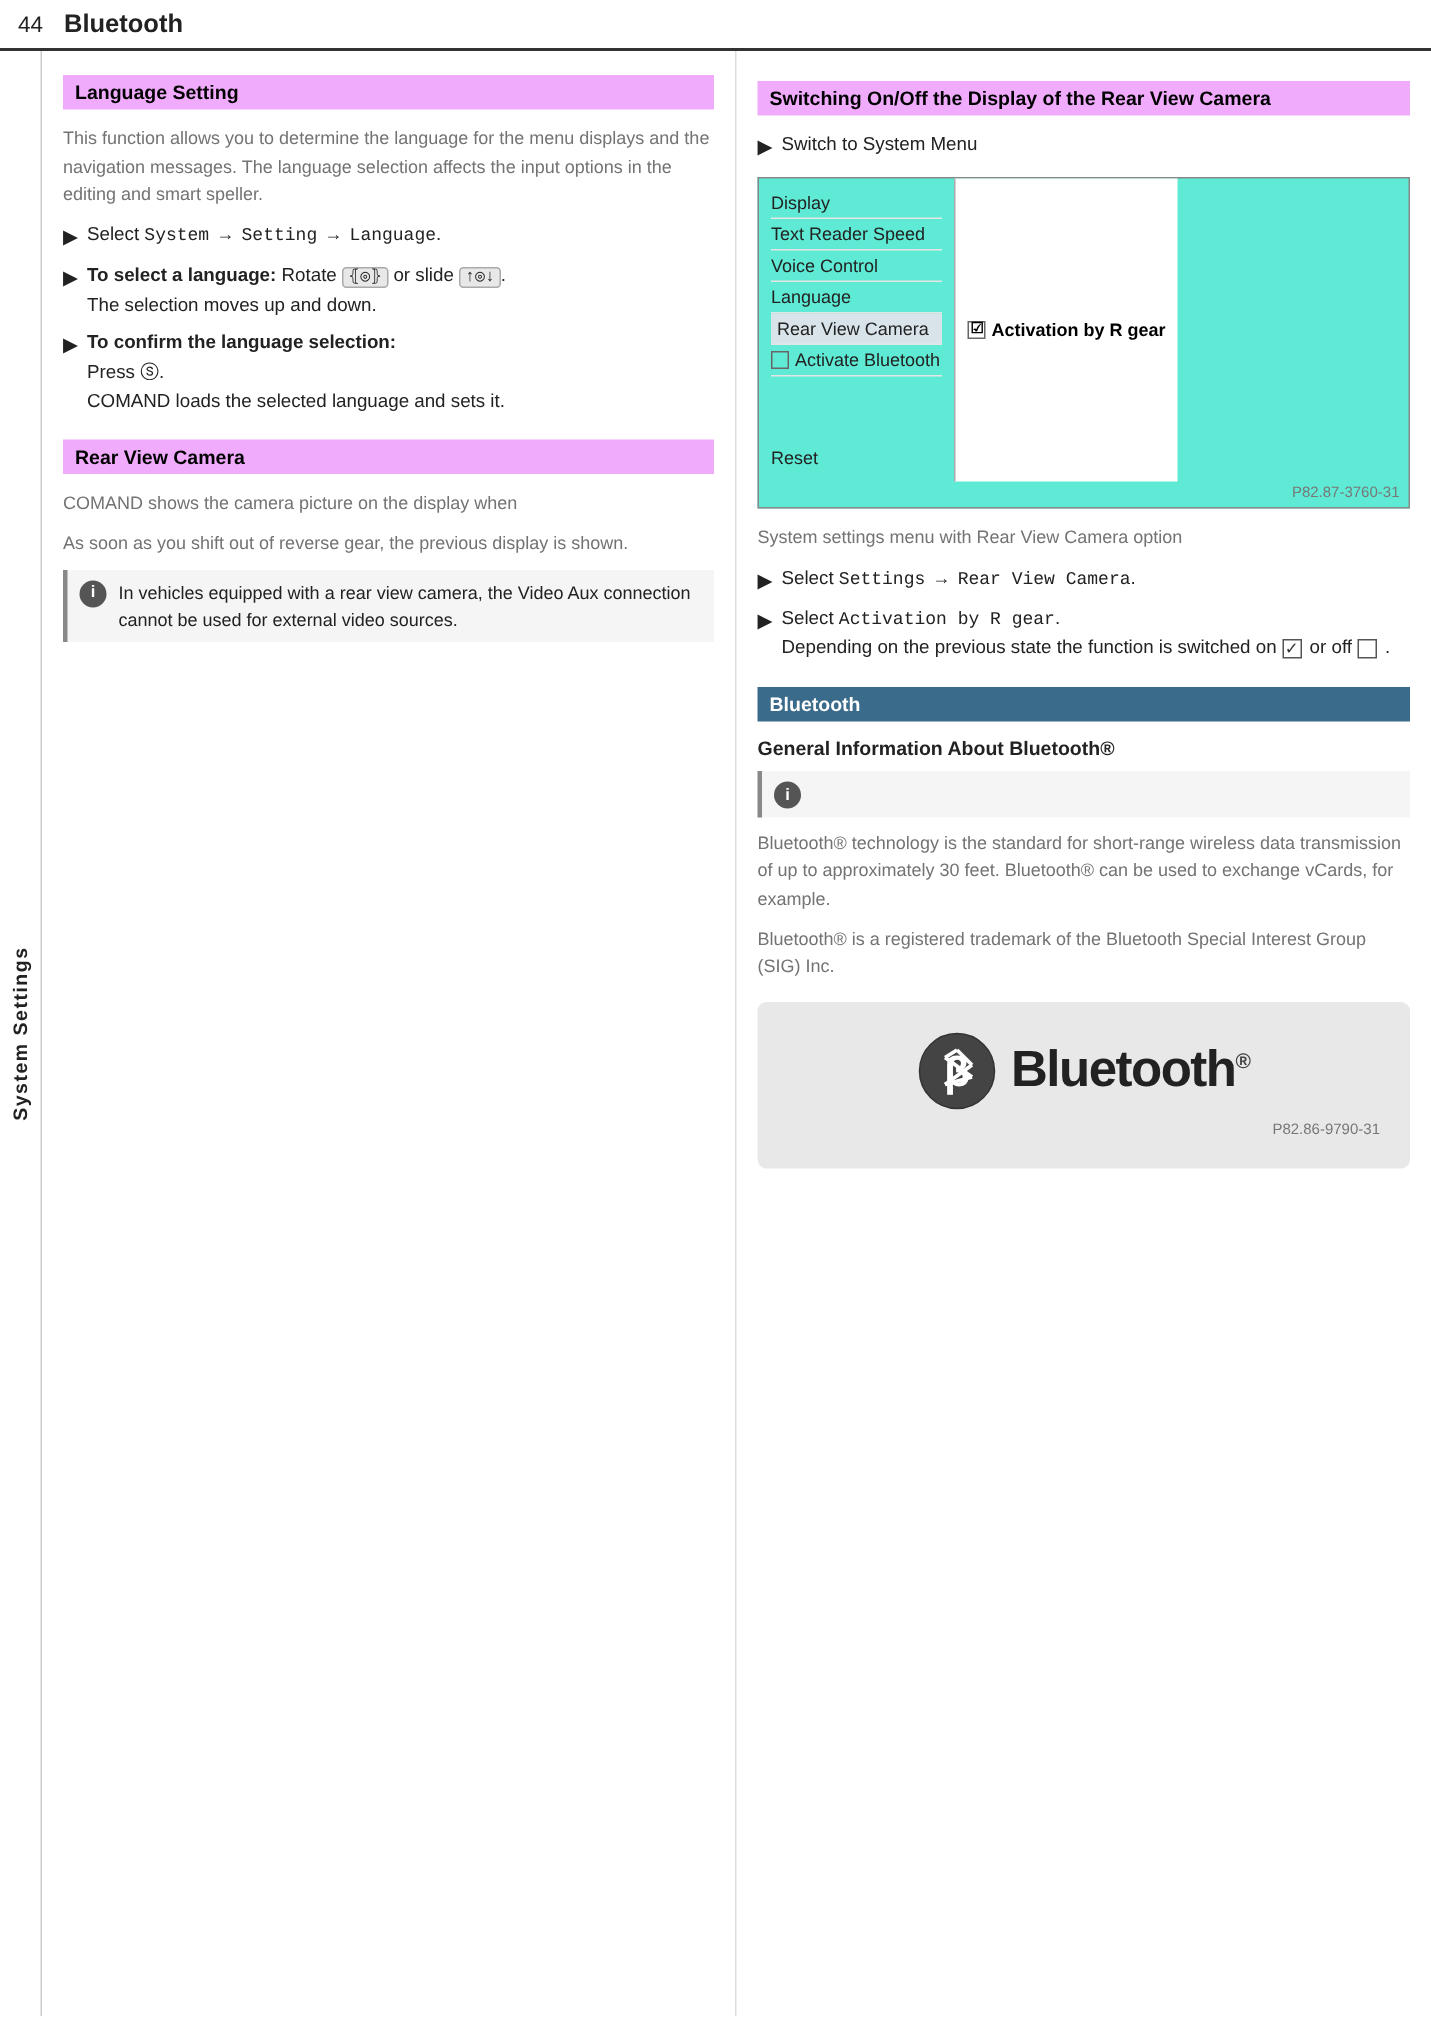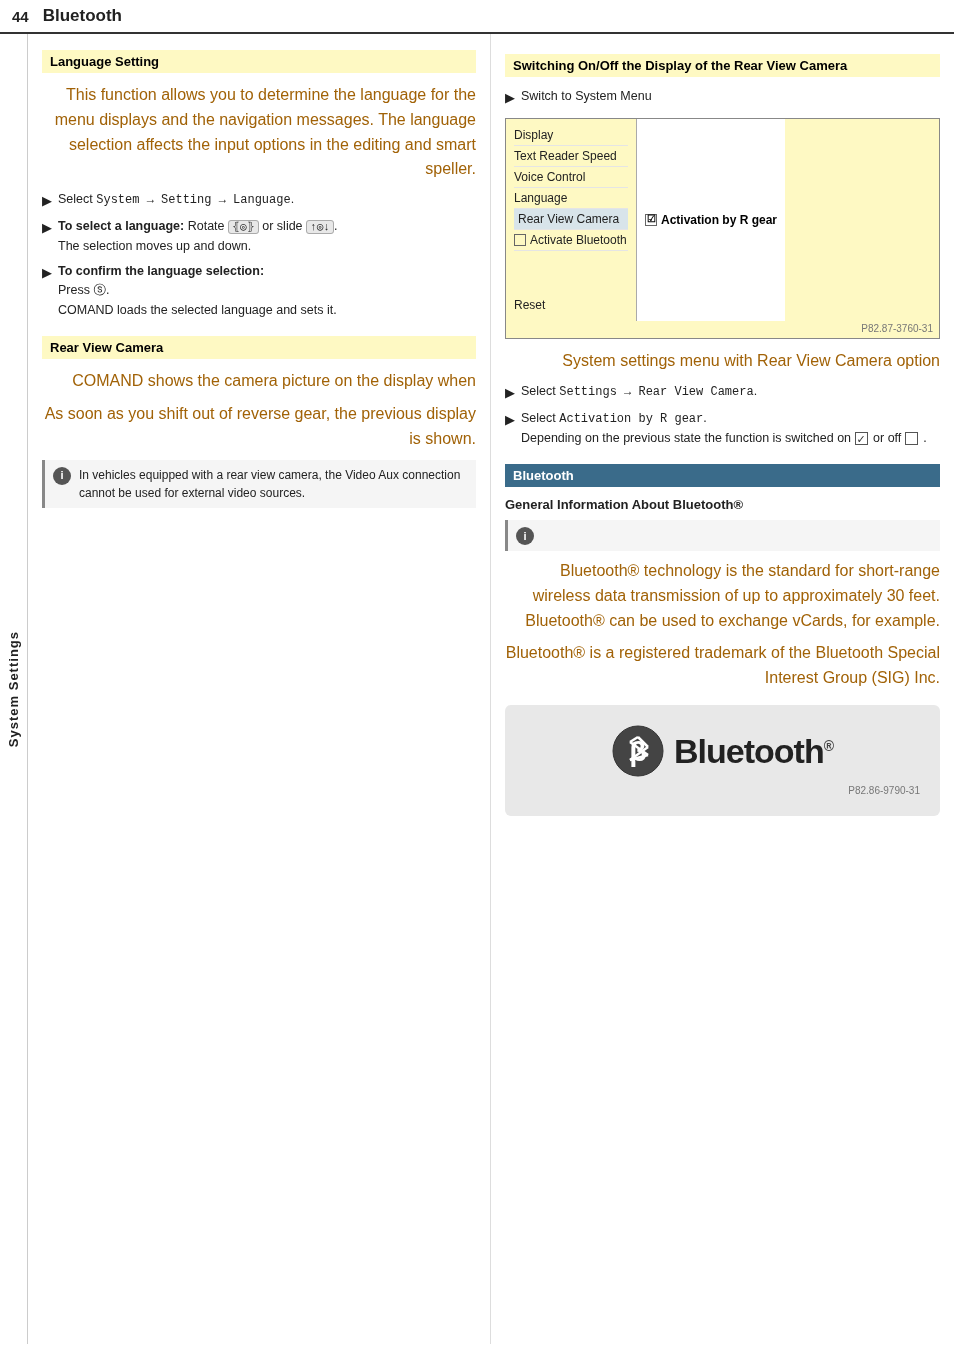--- a/index.html
+++ b/index.html
@@ -14,21 +14,21 @@
 
     
     .page-header {
       display: flex;
       align-items: center;
       border-bottom: 2px solid #333;
       padding: 6px 12px;
       margin-bottom: 0;
     }
     .page-number {
-      font-weight: bold;
+      font-weight: normal;
       font-size: 15px;
       margin-right: 14px;
       color: #222;
     }
     .page-title-header {
       font-weight: bold;
       font-size: 17px;
       color: #222;
     }
 
@@ -72,44 +72,43 @@
     }
 
     
     .col-right {
       width: 50%;
       padding: 20px 14px 16px 14px;
     }
 
     
     .section-header {
-      background: #fef9c3;
+      background: #f0abfc;
       color: #000;
       font-weight: bold;
       font-size: 13px;
       padding: 4px 8px;
       margin-bottom: 10px;
     }
 
     .section-header-blue {
       background: #3a6b8a;
       color: #fff;
       font-weight: bold;
       font-size: 13px;
       padding: 4px 8px;
       margin-bottom: 10px;
     }
 
     
     .para {
-      font-size: 16px;
+      font-size: 12px;
       line-height: 1.55;
       margin-bottom: 8px;
-      color: #a16207;
-      text-align: right;
+      color: #737373;
     }
 
     
     .bullet-list {
       margin: 6px 0 8px 0;
       padding-left: 14px;
     }
     .bullet-list li {
       font-size: 12.5px;
       line-height: 1.55;
@@ -164,21 +163,21 @@
     .mono {
       font-family: 'Courier New', monospace;
       font-size: 12px;
     }
 
     
     .menu-box {
       border: 1px solid #888;
       margin: 10px 0;
       font-size: 12px;
-      background: #fef9c3;
+      background: #5eead4;
     }
     .menu-box-inner {
       display: flex;
     }
     .menu-items {
       padding: 6px 8px;
       min-width: 130px;
     }
     .menu-item {
       padding: 3px 0;

